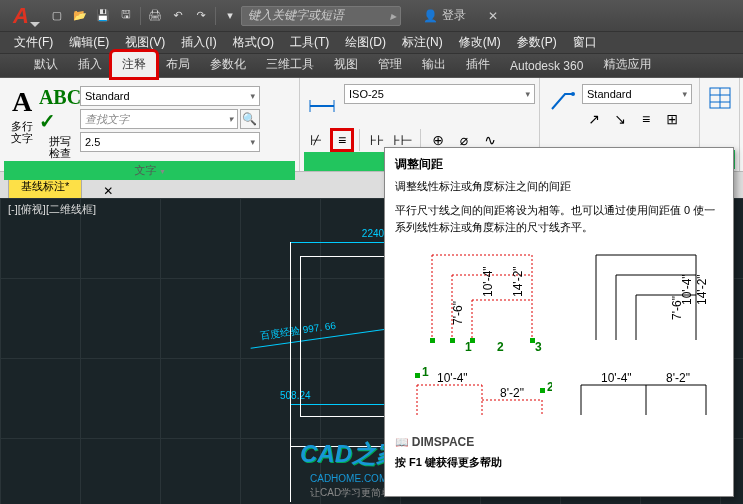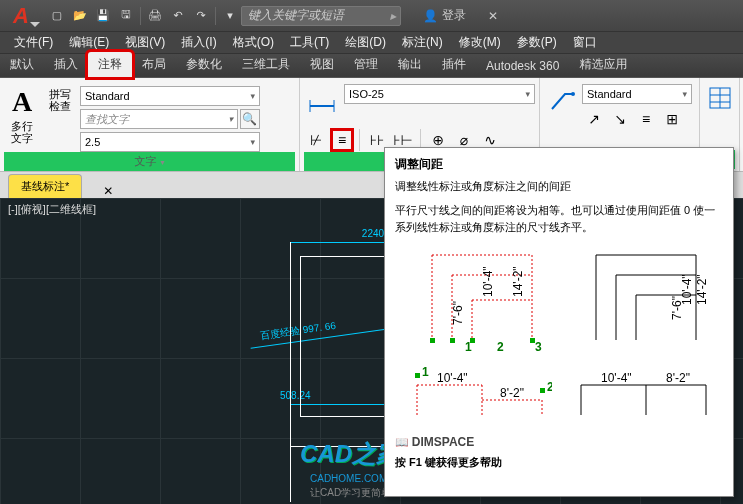--- a/index.html
+++ b/index.html
@@ -10,21 +10,21 @@
 .qat{display:flex;gap:1px;align-items:center;margin-left:4px}
 .qat-btn{width:22px;height:20px;display:flex;align-items:center;justify-content:center;cursor:pointer;font-size:11px;color:#ddd}
 .qat-sep{width:1px;height:18px;background:#666;margin:0 2px}
 .title-text{flex:1;text-align:center;color:#fff;font-size:12px}
 .title-right{display:flex;align-items:center;gap:22px;margin-right:10px}
 .search-box{width:160px;height:20px;background:#666;border:1px solid #777;border-radius:2px;padding:0 6px;color:#ccc;font-style:italic;display:flex;align-items:center;position:relative}
 .search-box::after{content:'▸';position:absolute;right:4px;color:#aaa}
 .login-btn{display:flex;align-items:center;gap:4px;color:#ccc;cursor:pointer}
 .menubar{height:22px;background:#444;display:flex;align-items:center;padding:0 6px;border-bottom:1px solid #333}
 .menu-item{padding:2px 8px;color:#eee;cursor:pointer;font-size:12px}
-.tabbar{height:24px;background:linear-gradient(#4a4a4a,#3a3a3a);display:flex;align-items:flex-end;padding-left:0;border-bottom:1px solid #555}
+.tabbar{height:24px;background:linear-gradient(#4a4a4a,#3a3a3a);display:flex;align-items:flex-end;padding-left:24px;border-bottom:1px solid #555}
 .tab{padding:4px 10px;color:#ddd;cursor:pointer;font-size:12px}
 .tab.sel{background:#f0f0f0;color:#404040;border-radius:3px 3px 0 0;box-shadow:0 0 0 3px #d00}
 .ribbon{height:94px;background:#f5f5f5;display:flex;border-bottom:1px solid #bbb}
 .panel{border-right:1px solid #ccc;padding:2px 4px;display:flex;flex-direction:column;height:100%}
 .panel-top{flex:1;display:flex;gap:2px;align-items:flex-start;padding-top:4px}
 .panel-title{font-size:11px;color:#555;text-align:center;padding:2px 0;background:#22c55e;position:relative}
 .panel-title::after{content:'▾';font-size:8px;margin-left:4px;color:#888}
 .big-btn{width:36px;display:flex;flex-direction:column;align-items:center;cursor:pointer;padding:2px}
 .big-ico{font-size:28px;font-weight:bold;font-family:serif}
 .big-lbl{font-size:11px;line-height:12px;text-align:center;margin-top:2px}
@@ -114,20 +114,21 @@
 
 <div class="ribbon">
   <div class="panel" style="width:300px">
     <div class="panel-top">
       <div class="big-btn">
         <span class="big-ico">A</span>
         <span class="big-lbl">多行
 文字</span>
       </div>
       <div class="big-btn">
+        <span class="big-ico" style="font-size:20px;color:#070">ABC<br>✓</span>
         <span class="big-lbl">拼写
 检查</span>
       </div>
       <div class="text-panel-right" style="width:180px">
         <div class="combo">Standard</div>
         <div style="display:flex;gap:2px">
           <div class="combo search-text" style="flex:1">查找文字</div>
           <div class="small-ico" style="border:1px solid #aaa">🔍</div>
         </div>
         <div class="combo">2.5</div>

